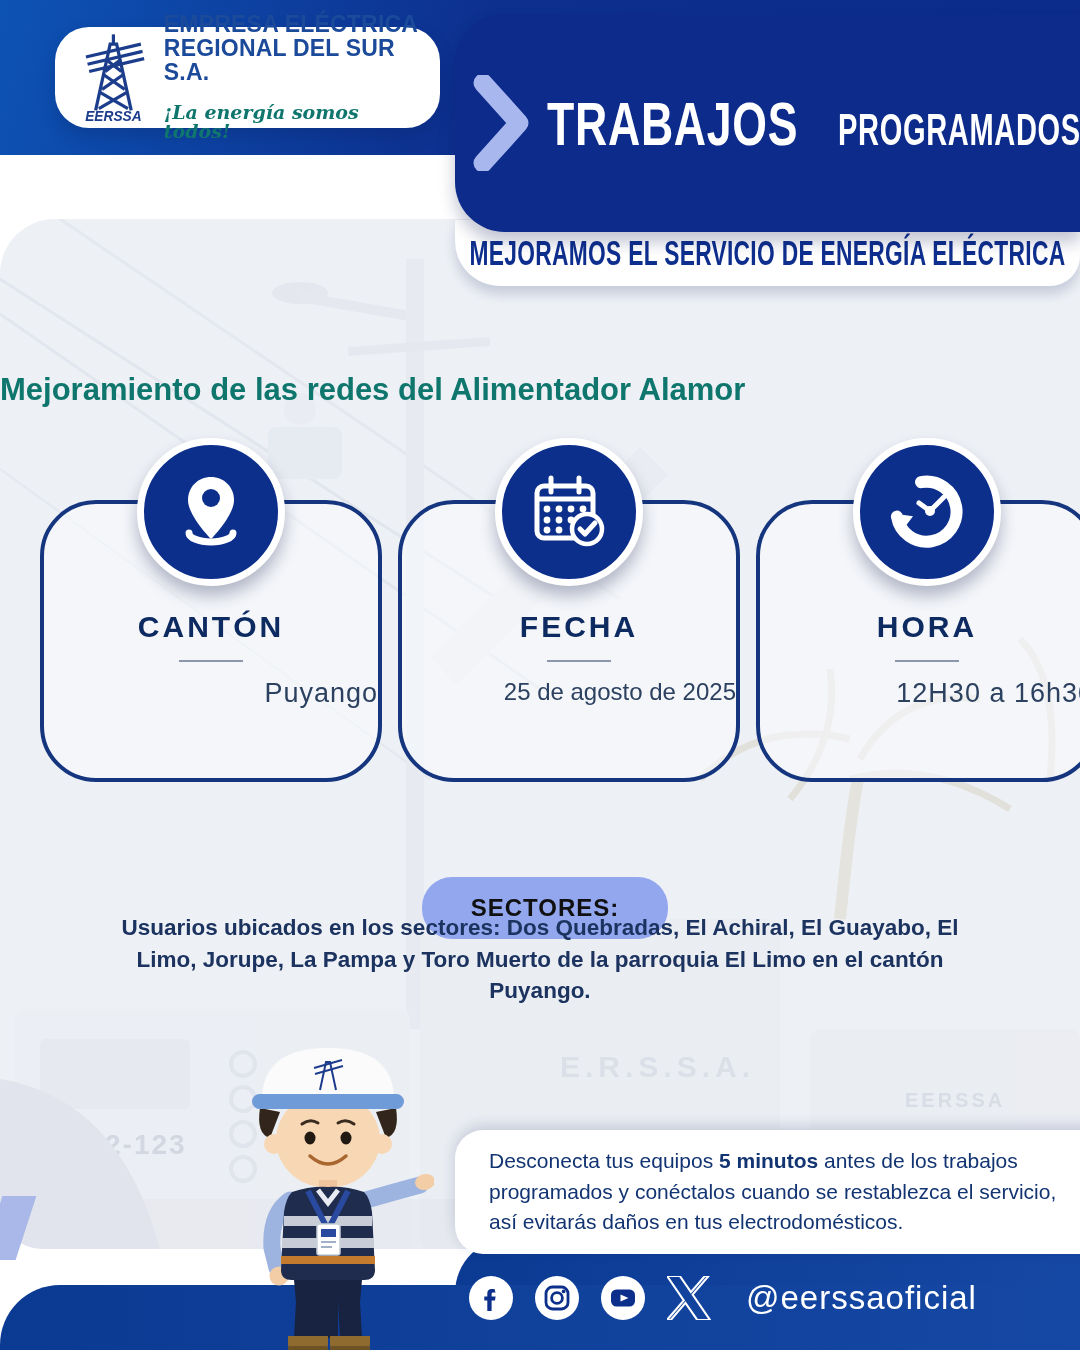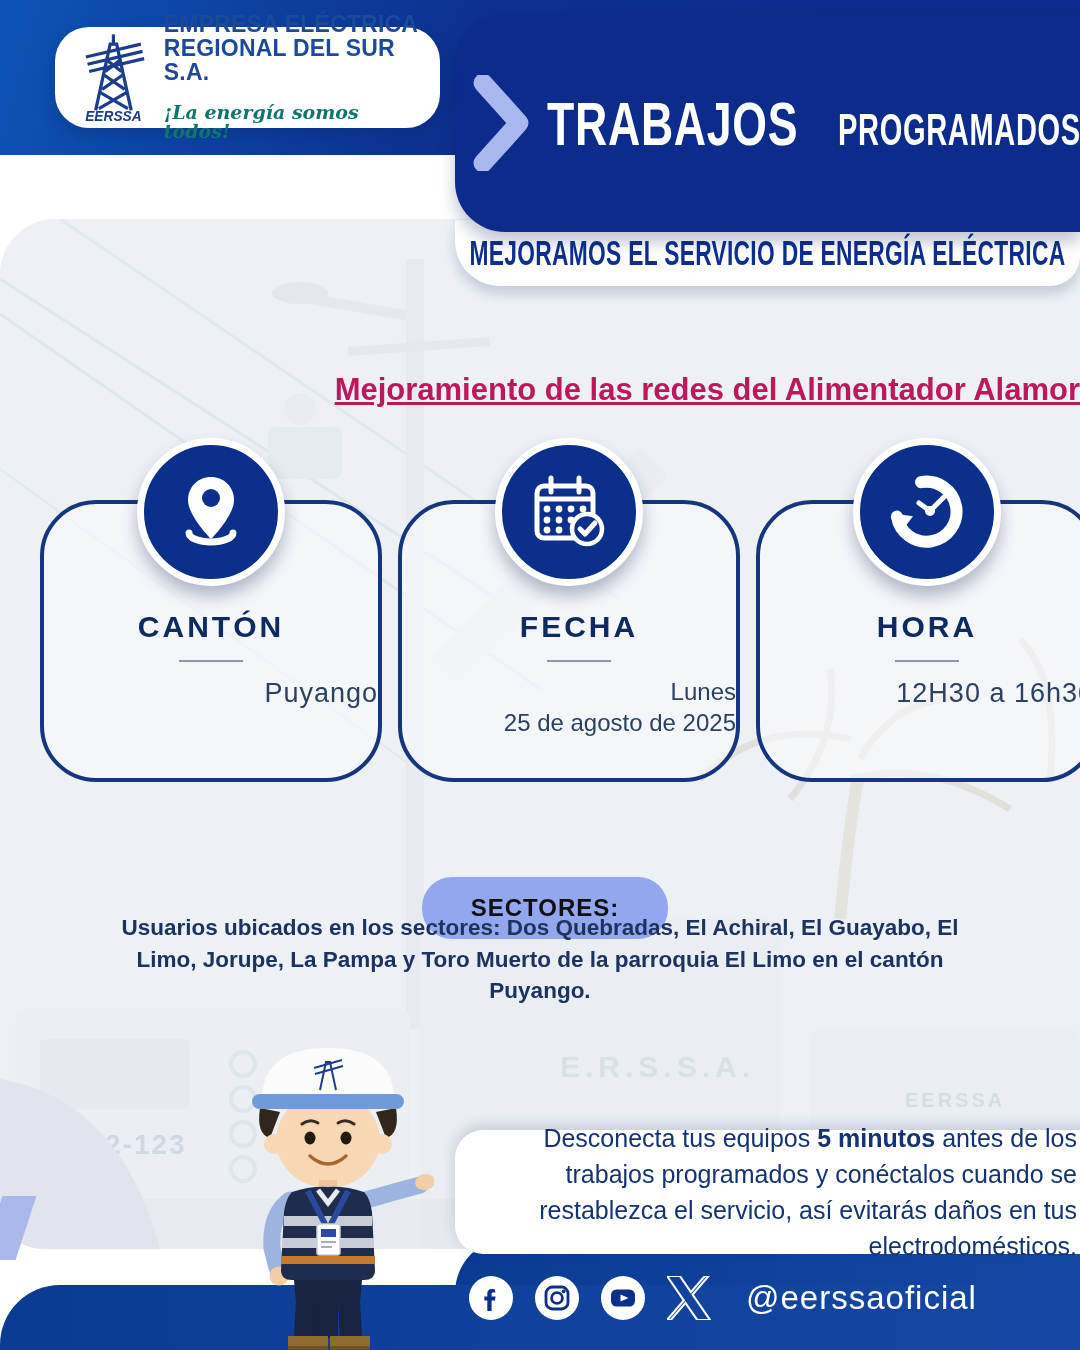--- a/index.html
+++ b/index.html
@@ -27,22 +27,22 @@
   .hdr-main{display:inline-block;font-size:62px;transform:scaleX(.72);transform-origin:left center;
             letter-spacing:1px;margin-left:16px;}
   .hdr-sub{display:inline-block;font-size:44px;transform:scaleX(.66);transform-origin:left center;
            letter-spacing:1px;margin-left:-58px;}
   .banner{position:absolute;left:455px;right:0;top:220px;height:66px;background:#ffffff;
           border-radius:0 0 30px 45px;z-index:4;display:flex;align-items:center;justify-content:center;
           box-shadow:0 8px 12px rgba(20,40,100,.18);}
   .banner-text{display:inline-block;font-size:35px;font-weight:bold;color:#0e2f8e;
                transform:scaleX(.65);white-space:nowrap;letter-spacing:.5px;}
   
-  .work-title{position:absolute;left:0;right:0;top:372px;text-align:right;font-size:31px;
-              font-weight:bold;color:#be185d;z-index:4;text-decoration:underline;}
+  .work-title{position:absolute;left:0;right:0;top:372px;text-align:left;font-size:31px;
+              font-weight:bold;color:#0f766e;z-index:4;}
   .card{position:absolute;top:500px;width:342px;height:282px;border:4px solid #15357e;
         border-radius:56px;background:rgba(250,251,253,.55);z-index:4;box-sizing:border-box;}
   .card.c1{left:40px;} .card.c2{left:398px;padding-left:20px;} .card.c3{left:756px;}
   .card-icon{position:absolute;top:-66px;left:50%;transform:translateX(-50%);width:148px;height:148px;
              border-radius:50%;background:#0d2f8c;border:7px solid #ffffff;box-sizing:border-box;
              display:flex;align-items:center;justify-content:center;
              box-shadow:0 10px 16px rgba(25,35,80,.3);}
   .card-label{margin-top:106px;text-align:center;font-size:30px;font-weight:800;letter-spacing:3px;
               color:#0e2b61;}
   .card-divider{width:64px;height:2px;background:#8d97ab;margin:16px auto 14px;}
@@ -52,21 +52,21 @@
   
   .sector-pill{position:absolute;left:422px;top:829px;width:246px;height:62px;background:#93a7ef;
                border-radius:30px;z-index:4;display:flex;align-items:center;justify-content:center;
                font-size:24px;font-weight:800;color:#101010;letter-spacing:1px;margin-top:48px;}
   .sector-text{position:absolute;left:95px;right:95px;top:912px;text-align:center;font-size:22.5px;
                color:#1c3360;line-height:1.4;z-index:4;font-weight:bold;}
   
   .note-card{position:absolute;left:455px;width:588px;top:1130px;height:96px;background:#ffffff;
              border-radius:28px;z-index:7;display:flex;align-items:center;justify-content:center;
              box-shadow:0 -4px 14px rgba(20,40,100,.18);padding:14px 34px;box-sizing:content-box;}
-  .note-text{text-align:right;font-size:25px;color:#123472;line-height:1.45;}
+  .note-text{text-align:left;font-size:21px;color:#123472;line-height:1.45;}
   .note-text b{font-weight:bold;}
   .footer-right{position:absolute;left:455px;right:0;top:1238px;bottom:0;z-index:3;
                 background:linear-gradient(90deg,#0b3a92,#1548a4);border-radius:55px 0 0 0;}
   .footer-bar{position:absolute;left:0;right:0;top:1285px;bottom:0;z-index:3;
               background:linear-gradient(90deg,#0b3a92,#1548a4);border-radius:60px 0 0 0;}
   .social-row{position:absolute;left:468px;right:10px;top:1262px;height:72px;z-index:8;
               display:flex;align-items:center;gap:20px;}
   .social-ic{width:46px;height:46px;flex:0 0 auto;display:flex;align-items:center;justify-content:center;}
   .handle{color:#ffffff;font-size:33px;font-weight:300;letter-spacing:1px;margin-left:14px;white-space:nowrap;}
   .mascot{position:absolute;left:222px;top:1040px;width:212px;height:312px;z-index:9;}
@@ -195,21 +195,20 @@
           <circle cx="18" cy="58" r="3.4"></circle>
             <circle cx="30" cy="58" r="3.4"></circle>
         </g>
         <circle cx="58" cy="57" r="15" fill="#0d2f8c" stroke="#ffffff" stroke-width="4.5"></circle>
         <polyline points="51,57 56,62 66,51" fill="none" stroke="#ffffff" stroke-width="5" stroke-linecap="round" stroke-linejoin="round"></polyline>
       </svg>
     </div>
     <div class="card-label">FECHA</div>
     <div class="card-divider"></div>
     <div class="card-values v-md">
-      <div>Lunes</div>
       <div>25 de agosto de 2025</div>
     </div>
   </div>
 
   <div class="card c3">
     <div class="card-icon">
       <svg width="82" height="82" viewBox="0 0 82 82">
         <path d="M20,63 A30,30 0 1 1 62,63" fill="none" stroke="#ffffff" stroke-width="12" stroke-linecap="round" transform="rotate(125 41 41)"></path>
         <polygon points="8,44 26,44 17,60" fill="#ffffff" transform="rotate(8 17 52)"></polygon>
         <circle cx="44" cy="40" r="5" fill="#ffffff"></circle>

